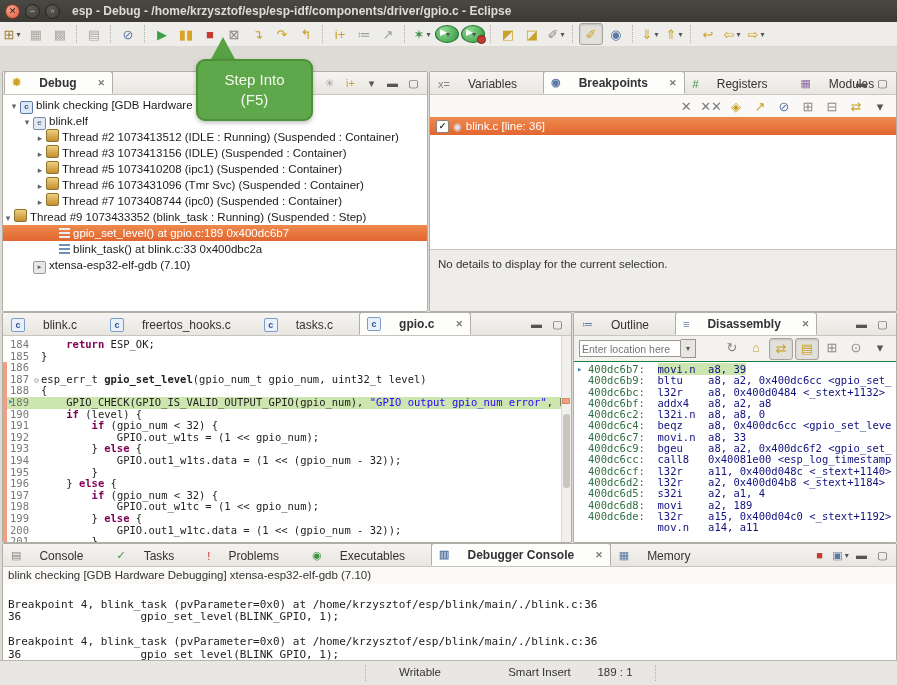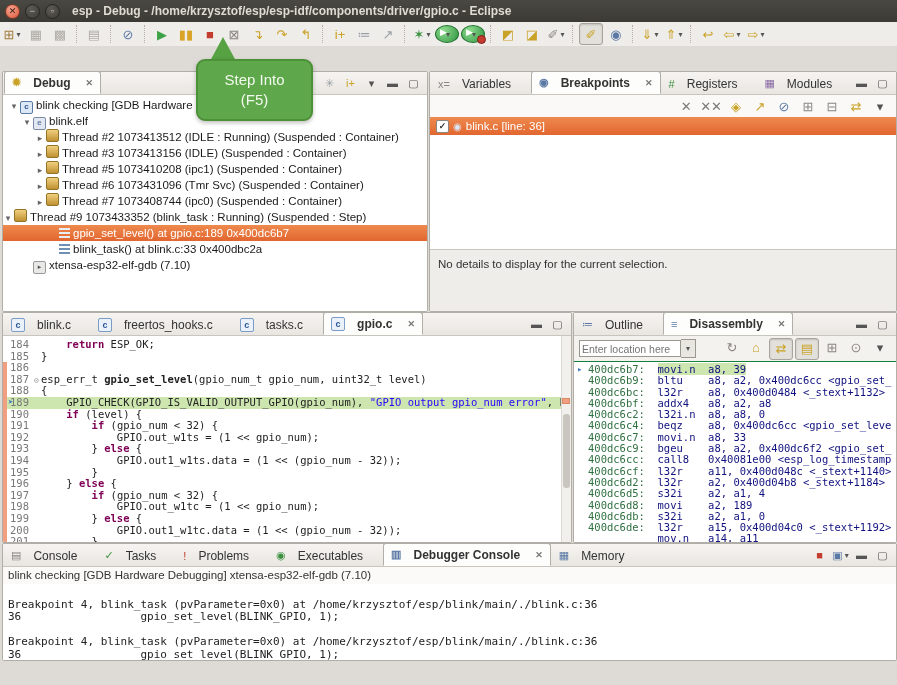--- a/index.html
+++ b/index.html
@@ -35,21 +35,21 @@
   .persp{position:absolute;top:1px;display:inline-flex;align-items:center;justify-content:center;
     width:24px;height:22px;border-radius:3px;font-size:13px;}
   .persp.pressed{background:#dde6ee;border:1px solid #8ca0b5;}
   
   .panel{position:absolute;background:#fff;border:1px solid #b1aea8;border-radius:2px;overflow:hidden;}
   .tabstrip{position:relative;height:22px;background:linear-gradient(#f6f4f1,#e9e6e1);
     border-bottom:1px solid #c8c5bf;display:flex;align-items:flex-end;}
   .tab{display:inline-flex;align-items:center;height:21px;padding:0 7px;margin-left:1px;
     border-radius:3px 3px 0 0;color:#333;white-space:nowrap;}
   .tab.active{background:#fdfdfc;border:1px solid #b1aea8;border-bottom:1px solid #fdfdfc;font-weight:bold;}
-  .tab .tlabel{margin:0 12px;}
+  .tab .tlabel{margin:0 18px;}
   .tab .tclose{font-size:9px;color:#777;margin-left:3px;}
   .tico{display:inline-flex;align-items:center;justify-content:center;font-size:11px;}
   .tico.c-file{width:12px;height:12px;border:1px solid #7a9cc6;background:#eaf1fa;color:#2b5797;
     font-size:9px;font-weight:bold;border-radius:2px;}
   .paneltools{position:absolute;right:3px;top:3px;display:flex;align-items:center;}
   .paneltools .tbi{min-width:17px;height:16px;}
   .paneltools .glyph{font-size:11px;}
   
   .tree{position:absolute;left:0;right:0;top:23px;bottom:0;background:#fff;overflow:hidden;padding-top:2px;}
   .trow{position:relative;height:16px;line-height:16px;white-space:nowrap;font-size:11.5px;color:#1a1a1a;}
@@ -457,21 +457,20 @@
         <div class="drow"><span class="daddr">400dc6bf:  </span><span class="dtext">addx4   a8, a2, a8</span></div>
         <div class="drow"><span class="daddr">400dc6c2:  </span><span class="dtext">l32i.n  a8, a8, 0</span></div>
         <div class="drow"><span class="daddr">400dc6c4:  </span><span class="dtext">beqz    a8, 0x400dc6cc &lt;gpio_set_leve</span></div>
         <div class="drow"><span class="daddr">400dc6c7:  </span><span class="dtext">movi.n  a8, 33</span></div>
         <div class="drow"><span class="daddr">400dc6c9:  </span><span class="dtext">bgeu    a8, a2, 0x400dc6f2 &lt;gpio_set_</span></div>
         <div class="drow"><span class="daddr">400dc6cc:  </span><span class="dtext">call8   0x40081e00 &lt;esp_log_timestamp</span></div>
         <div class="drow"><span class="daddr">400dc6cf:  </span><span class="dtext">l32r    a11, 0x400d048c &lt;_stext+1140&gt;</span></div>
         <div class="drow"><span class="daddr">400dc6d2:  </span><span class="dtext">l32r    a2, 0x400d04b8 &lt;_stext+1184&gt;</span></div>
         <div class="drow"><span class="daddr">400dc6d5:  </span><span class="dtext">s32i    a2, a1, 4</span></div>
         <div class="drow"><span class="daddr">400dc6d8:  </span><span class="dtext">movi    a2, 189</span></div>
-        <div class="drow"><span class="daddr">400dc6db:  </span><span class="dtext">s32i    a2, a1, 0</span></div>
         <div class="drow"><span class="daddr">400dc6de:  </span><span class="dtext">l32r    a15, 0x400d04c0 &lt;_stext+1192&gt;</span></div>
         <div class="drow"><span class="daddr">           </span><span class="dtext">mov.n   a14, a11</span></div>
       </div>
   </div>
 
   <div class="panel" style="left:2px;top:543px;width:893px;height:116px;">
     <div class="tabstrip" id="con-tabs">
         <div class="tab">
           <span class="tico console" style="color: rgb(138, 135, 131);">▤</span>
           <span class="tlabel">Console</span>
@@ -517,20 +516,27 @@
     <div class="con-body" id="con-body">
         <div class="con-line">&nbsp;</div>
         <div class="con-line">Breakpoint 4, blink_task (pvParameter=0x0) at /home/krzysztof/esp/blink/main/./blink.c:36</div>
         <div class="con-line">36                  gpio_set_level(BLINK_GPIO, 1);</div>
         <div class="con-line">&nbsp;</div>
         <div class="con-line">Breakpoint 4, blink_task (pvParameter=0x0) at /home/krzysztof/esp/blink/main/./blink.c:36</div>
         <div class="con-line">36                  gpio_set_level(BLINK_GPIO, 1);</div>
       </div>
   </div>
 
+  <div class="statusbar">
+    <span class="sb-sep" style="left:365px;"></span>
+    <span class="sb-item" style="left:380px;width:80px;">Writable</span>
+    <span class="sb-item" style="left:492px;width:95px;">Smart Insert</span>
+    <span class="sb-item" style="left:585px;width:60px;">189 : 1</span>
+    <span class="sb-sep" style="left:655px;border-left-style:dotted;"></span>
+  </div>
 
   <div class="steptip-arrow"></div>
   <div class="steptip">
     <span>Step Into</span>
     <span>(F5)</span>
   </div>
 
 </div>
 
 </body></html>

